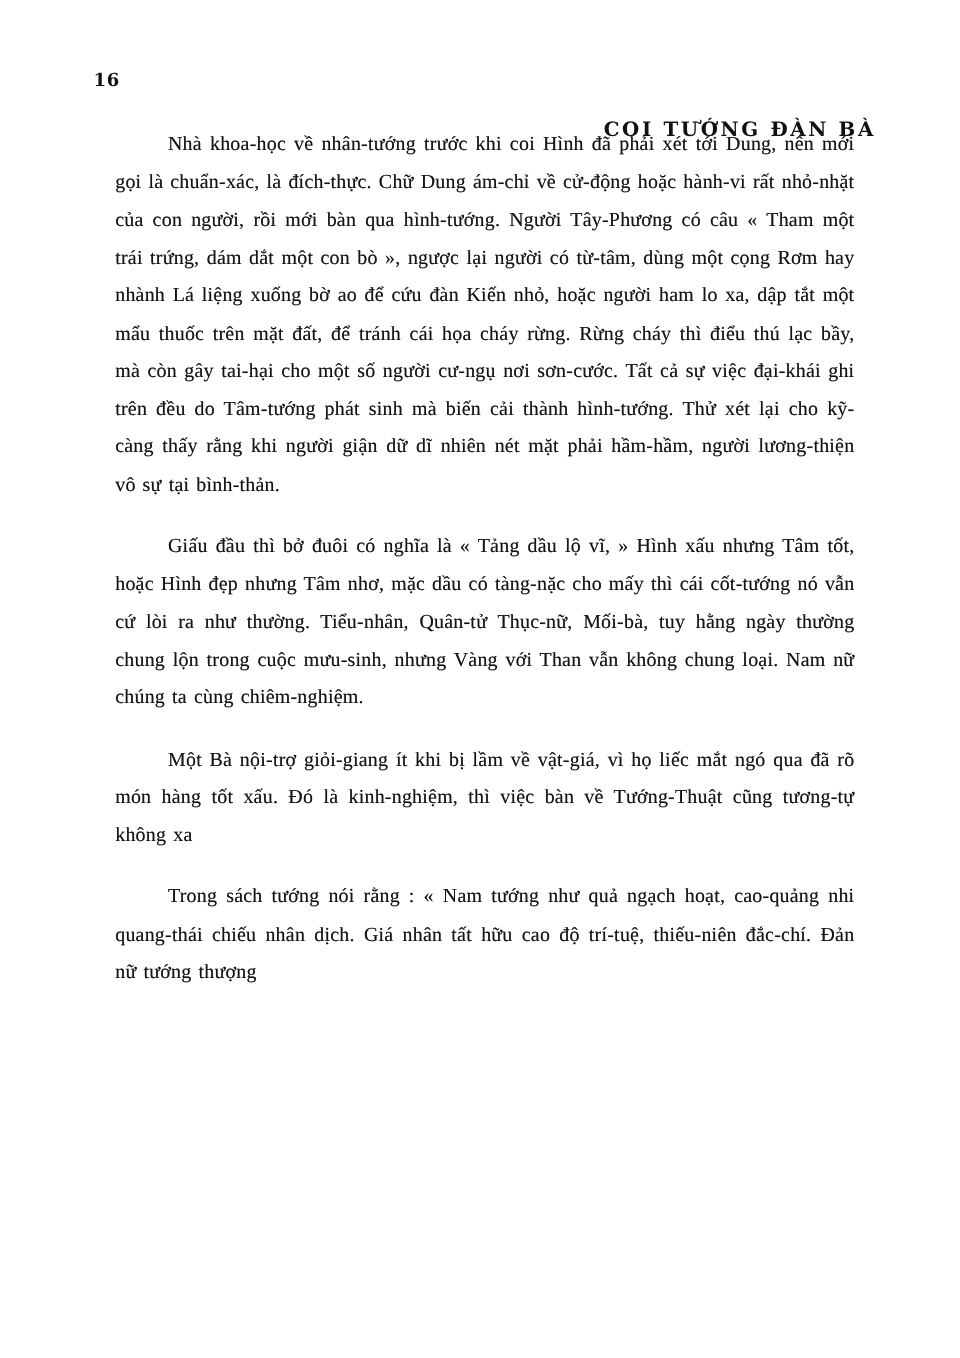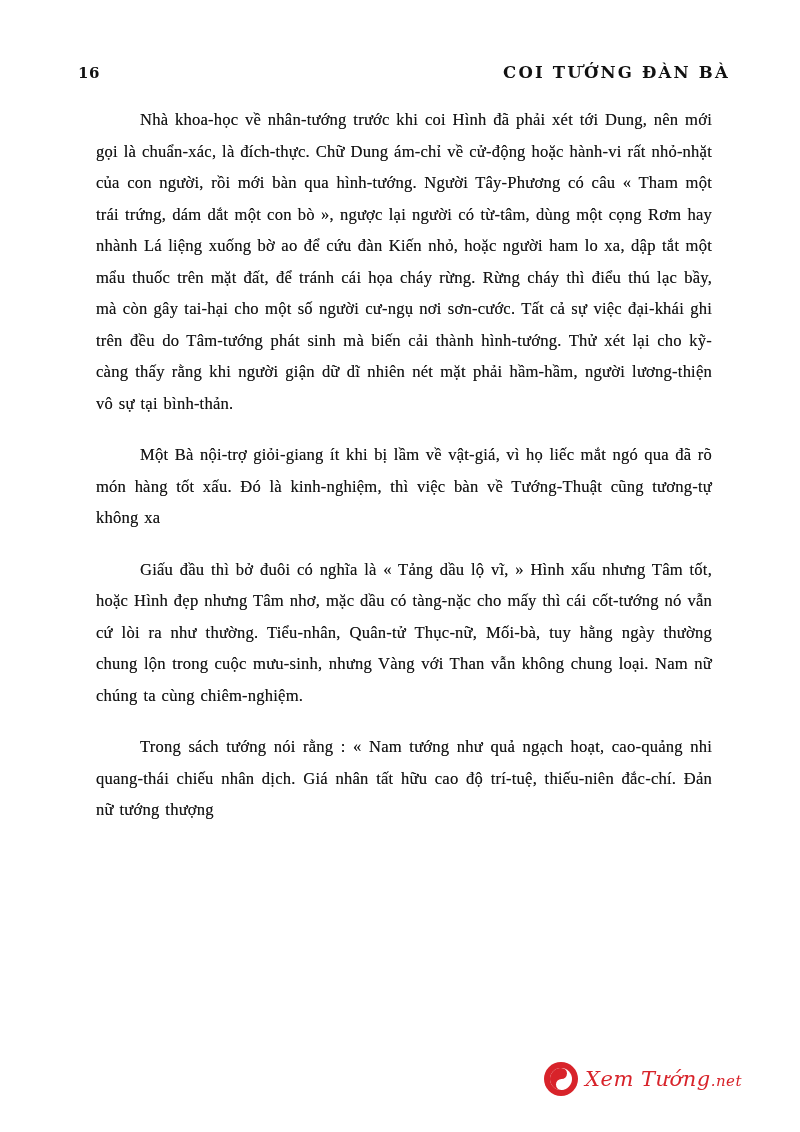--- a/index.html
+++ b/index.html
@@ -21,21 +21,21 @@
     height: 1132px;
     box-sizing: border-box;
   }
   .header {
     position: absolute;
     top: 58px;
     left: 78px;
     right: 70px;
     height: 24px;
     display: flex;
-    align-items: flex-end;
+    align-items: flex-start;
     justify-content: space-between;
   }
   .page-number {
     font-family: "DejaVu Serif", serif;
     font-weight: bold;
     font-size: 15px;
     letter-spacing: 0.5px;
     color: #111;
   }
   .running-title {
@@ -141,25 +141,19 @@
 
 <div class="page">
 
   <div class="header">
     <span class="page-number">16</span>
     <span class="running-title">COI TƯỚNG ĐÀN BÀ</span>
   </div>
 
   <div class="body-text">
     <p class="para">Nhà khoa-học về nhân-tướng trước khi coi Hình đã phải xét tới Dung, nên mới gọi là chuẩn-xác, là đích-thực. Chữ Dung ám-chỉ về cử-động hoặc hành-vi rất nhỏ-nhặt của con người, rồi mới bàn qua hình-tướng. Người Tây-Phương có câu « Tham một trái trứng, dám dắt một con bò », ngược lại người có từ-tâm, dùng một cọng Rơm hay nhành Lá liệng xuống bờ ao để cứu đàn Kiến nhỏ, hoặc người ham lo xa, dập tắt một mẩu thuốc trên mặt đất, để tránh cái họa cháy rừng. Rừng cháy thì điểu thú lạc bầy, mà còn gây tai-hại cho một số người cư-ngụ nơi sơn-cước. Tất cả sự việc đại-khái ghi trên đều do Tâm-tướng phát sinh mà biến cải thành hình-tướng. Thử xét lại cho kỹ-càng thấy rằng khi người giận dữ dĩ nhiên nét mặt phải hầm-hầm, người lương-thiện vô sự tại bình-thản.</p>
+    <p class="para">Giấu đầu thì bở đuôi có nghĩa là « Tảng dầu lộ vĩ, » Hình xấu nhưng Tâm tốt, hoặc Hình đẹp nhưng Tâm nhơ, mặc dầu có tàng-nặc cho mấy thì cái cốt-tướng nó vẫn cứ lòi ra như thường. Tiểu-nhân, Quân-tử Thục-nữ, Mối-bà, tuy hằng ngày thường chung lộn trong cuộc mưu-sinh, nhưng Vàng với Than vẫn không chung loại. Nam nữ chúng ta cùng chiêm-nghiệm.</p>
     <p class="para">Một Bà nội-trợ giỏi-giang ít khi bị lầm về vật-giá, vì họ liếc mắt ngó qua đã rõ món hàng tốt xấu. Đó là kinh-nghiệm, thì việc bàn về Tướng-Thuật cũng tương-tự không xa</p>
-    <p class="para">Giấu đầu thì bở đuôi có nghĩa là « Tảng dầu lộ vĩ, » Hình xấu nhưng Tâm tốt, hoặc Hình đẹp nhưng Tâm nhơ, mặc dầu có tàng-nặc cho mấy thì cái cốt-tướng nó vẫn cứ lòi ra như thường. Tiểu-nhân, Quân-tử Thục-nữ, Mối-bà, tuy hằng ngày thường chung lộn trong cuộc mưu-sinh, nhưng Vàng với Than vẫn không chung loại. Nam nữ chúng ta cùng chiêm-nghiệm.</p>
     <p class="para">Trong sách tướng nói rằng : « Nam tướng như quả ngạch hoạt, cao-quảng nhi quang-thái chiếu nhân dịch. Giá nhân tất hữu cao độ trí-tuệ, thiếu-niên đắc-chí. Đản nữ tướng thượng</p>
   </div>
 
-  <div class="watermark">
-    <span class="wm-badge">
-        <span class="yin"></span>
-      </span>
-    <span class="wm-text"><span>Xem Tướng</span><span class="tld">.net</span></span>
-  </div>
 
 </div>
 
 </body></html>

